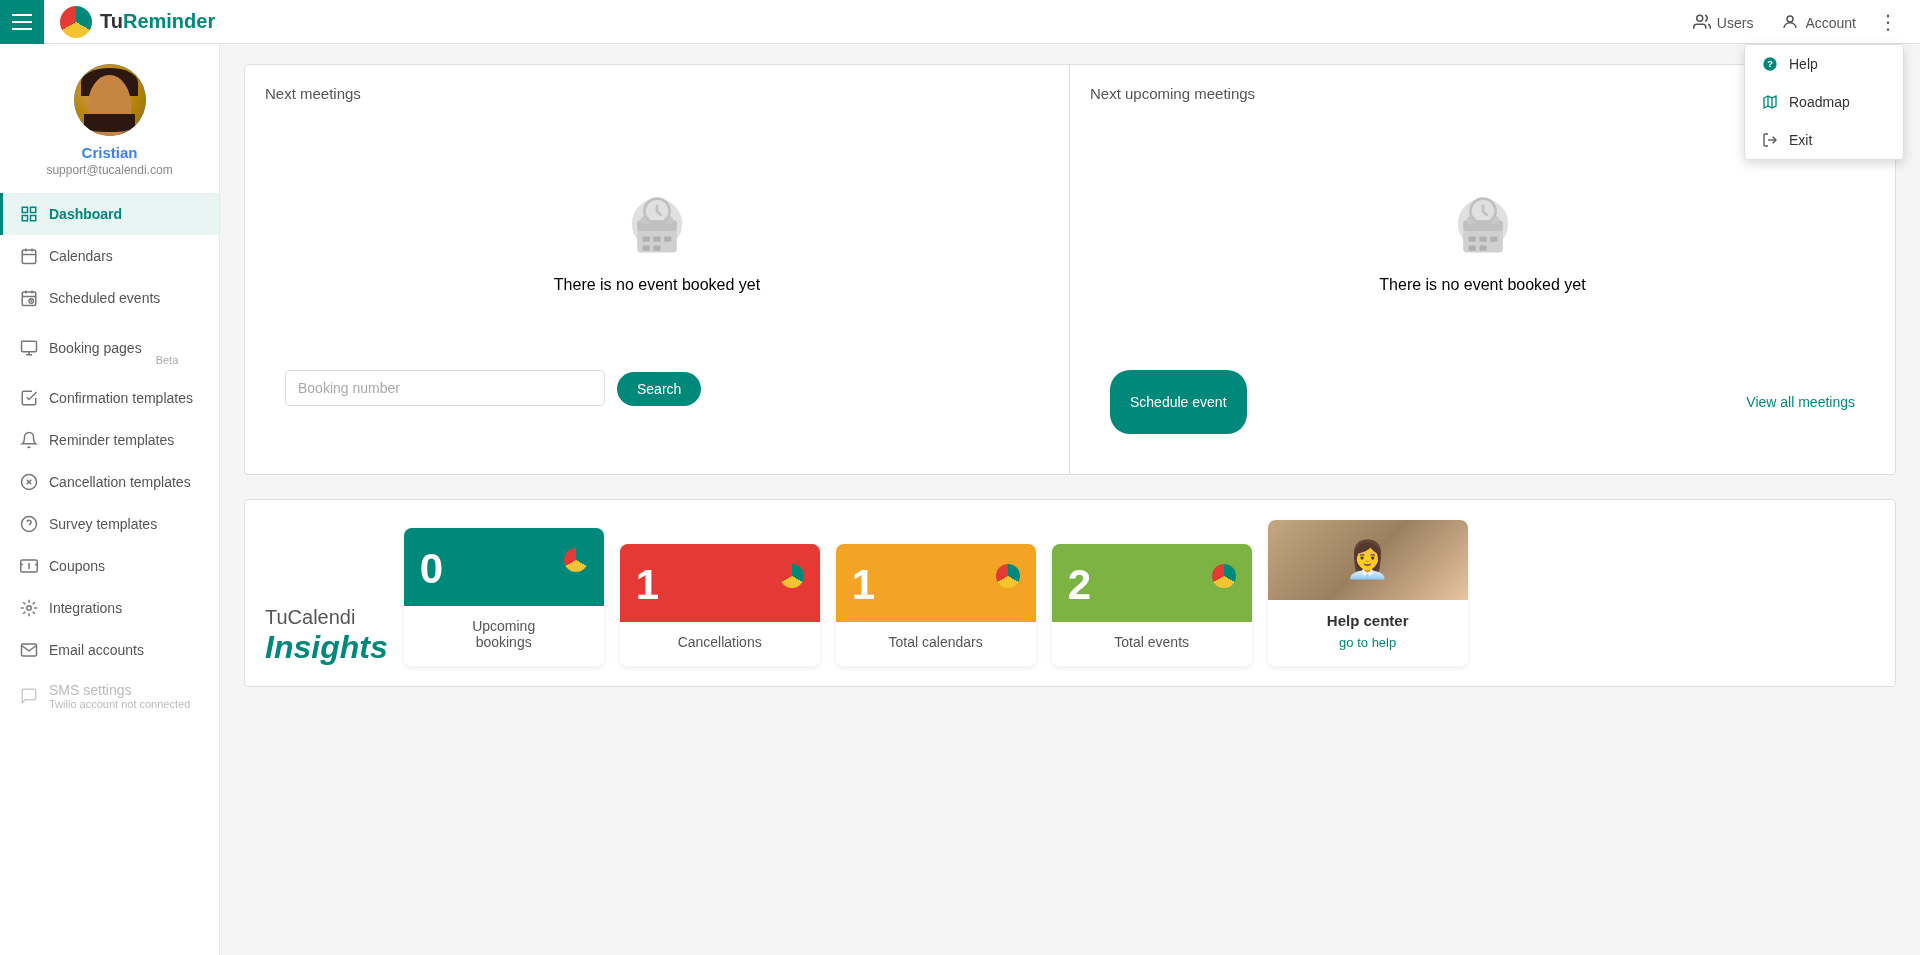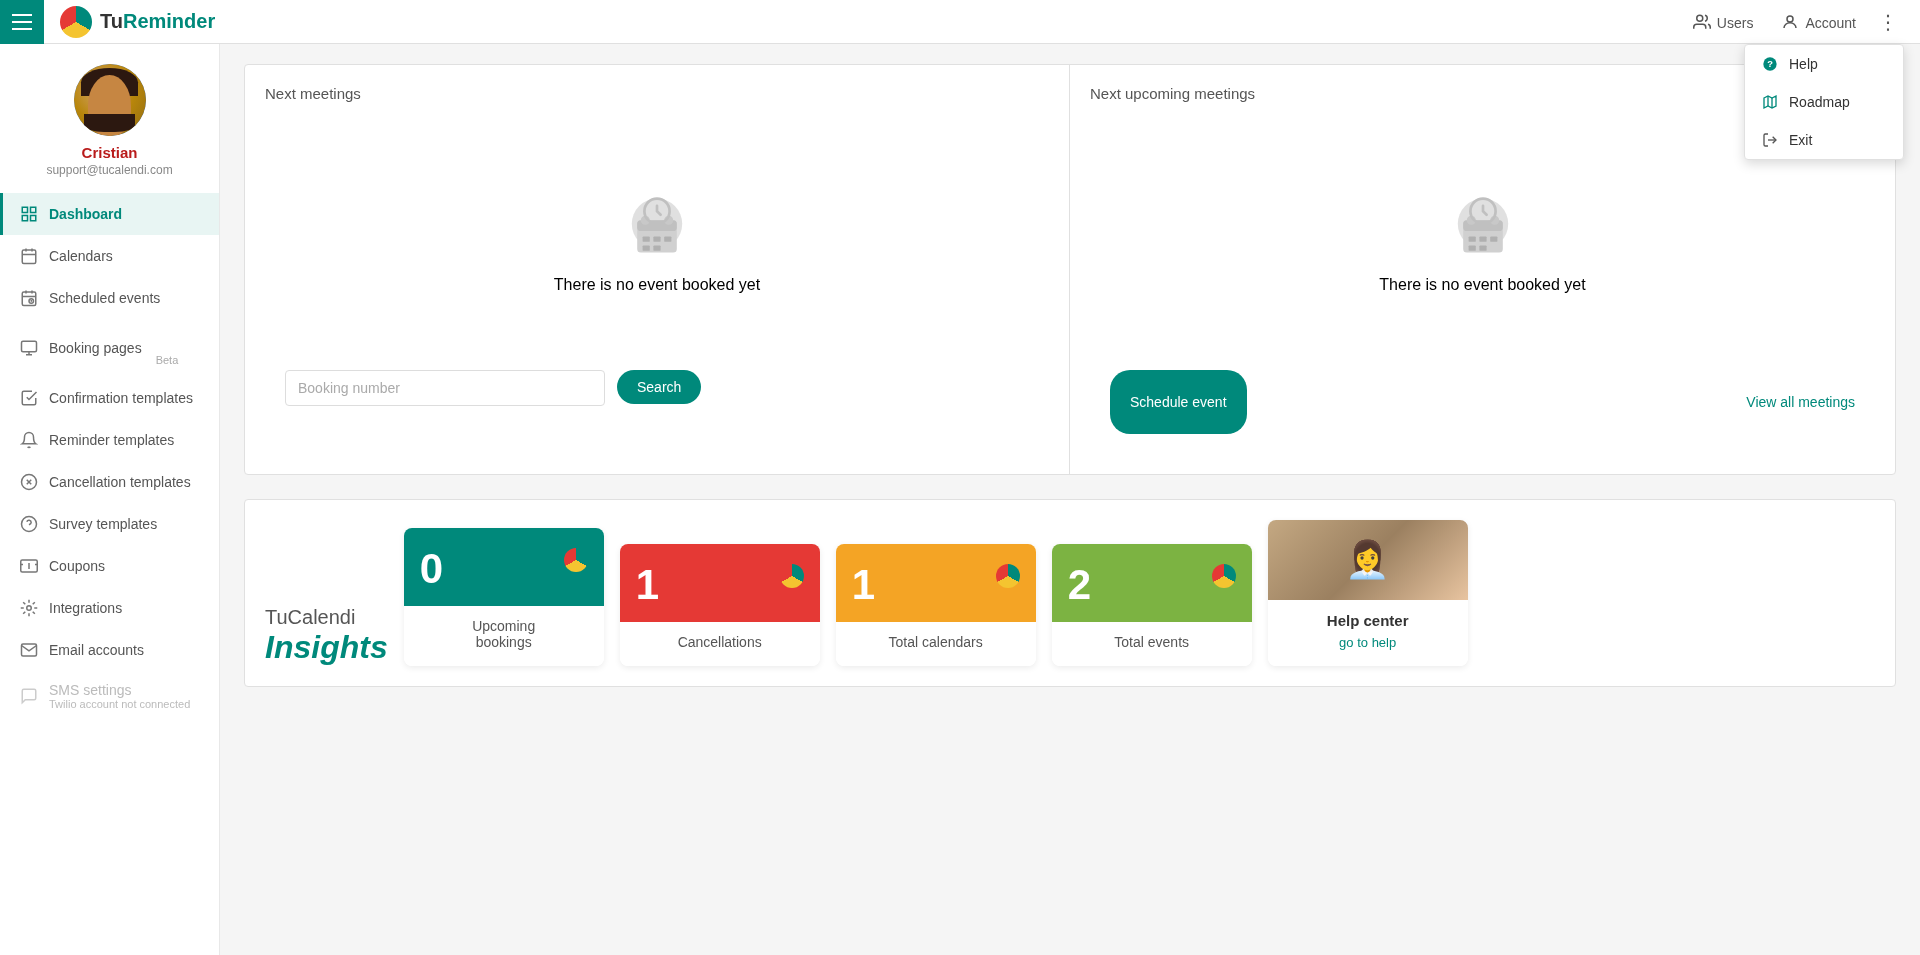--- a/index.html
+++ b/index.html
@@ -71,21 +71,21 @@
       background: #c68642; border-radius: 50% 50% 40% 40%;
     }
     .avatar-hair {
       position: absolute; top: 5%; left: 10%; right: 10%; height: 40%;
       background: #2c1810; border-radius: 50% 50% 0 0;
     }
     .avatar-beard {
       position: absolute; bottom: 5%; left: 15%; right: 15%; height: 25%;
       background: #2c1810; border-radius: 0 0 40% 40%;
     }
-    .profile-name { font-size: 15px; font-weight: 600; color: #b91c1c; }
+    .profile-name { font-size: 15px; font-weight: 600; color: #3b82f6; }
     .profile-email { font-size: 12px; color: #888; margin-top: 2px; }
     .sidebar-nav { flex: 1; }
     .sidebar-item {
       display: flex; align-items: center; gap: 10px;
       padding: 11px 16px; cursor: pointer; font-size: 14px; color: #555;
       border-left: 3px solid transparent;
     }
     .sidebar-item.active {
       background: #e8f5f3; border-left-color: #00897b; color: #00897b; font-weight: 600;
     }
@@ -109,21 +109,21 @@
     .meeting-panel:first-child { border-right: 1px solid #e0e0e0; }
     .meeting-title { font-size: 15px; color: #555; margin-bottom: 8px; }
     .meeting-empty {
       display: flex; flex-direction: column; align-items: center; justify-content: center;
       padding: 40px 20px; min-height: 260px;
     }
 
     
     .cal-icon { width: 90px; height: 90px; }
 
-    .meeting-actions { padding: 0 20px 20px; display: flex; align-items: flex-start; gap: 12px; }
+    .meeting-actions { padding: 0 20px 20px; display: flex; align-items: flex-end; gap: 12px; }
     .booking-input {
       flex: 1; max-width: 320px; padding: 9px 12px; border: 1px solid #ddd;
       border-radius: 4px; font-size: 14px; color: #333; outline: none; background: #fff;
     }
     .booking-input::placeholder { color: #aaa; }
     .btn-search {
       padding: 9px 20px; background: #00897b; color: #fff; border: none;
       border-radius: 20px; cursor: pointer; font-size: 14px; font-weight: 500;
     }
     .btn-schedule {

